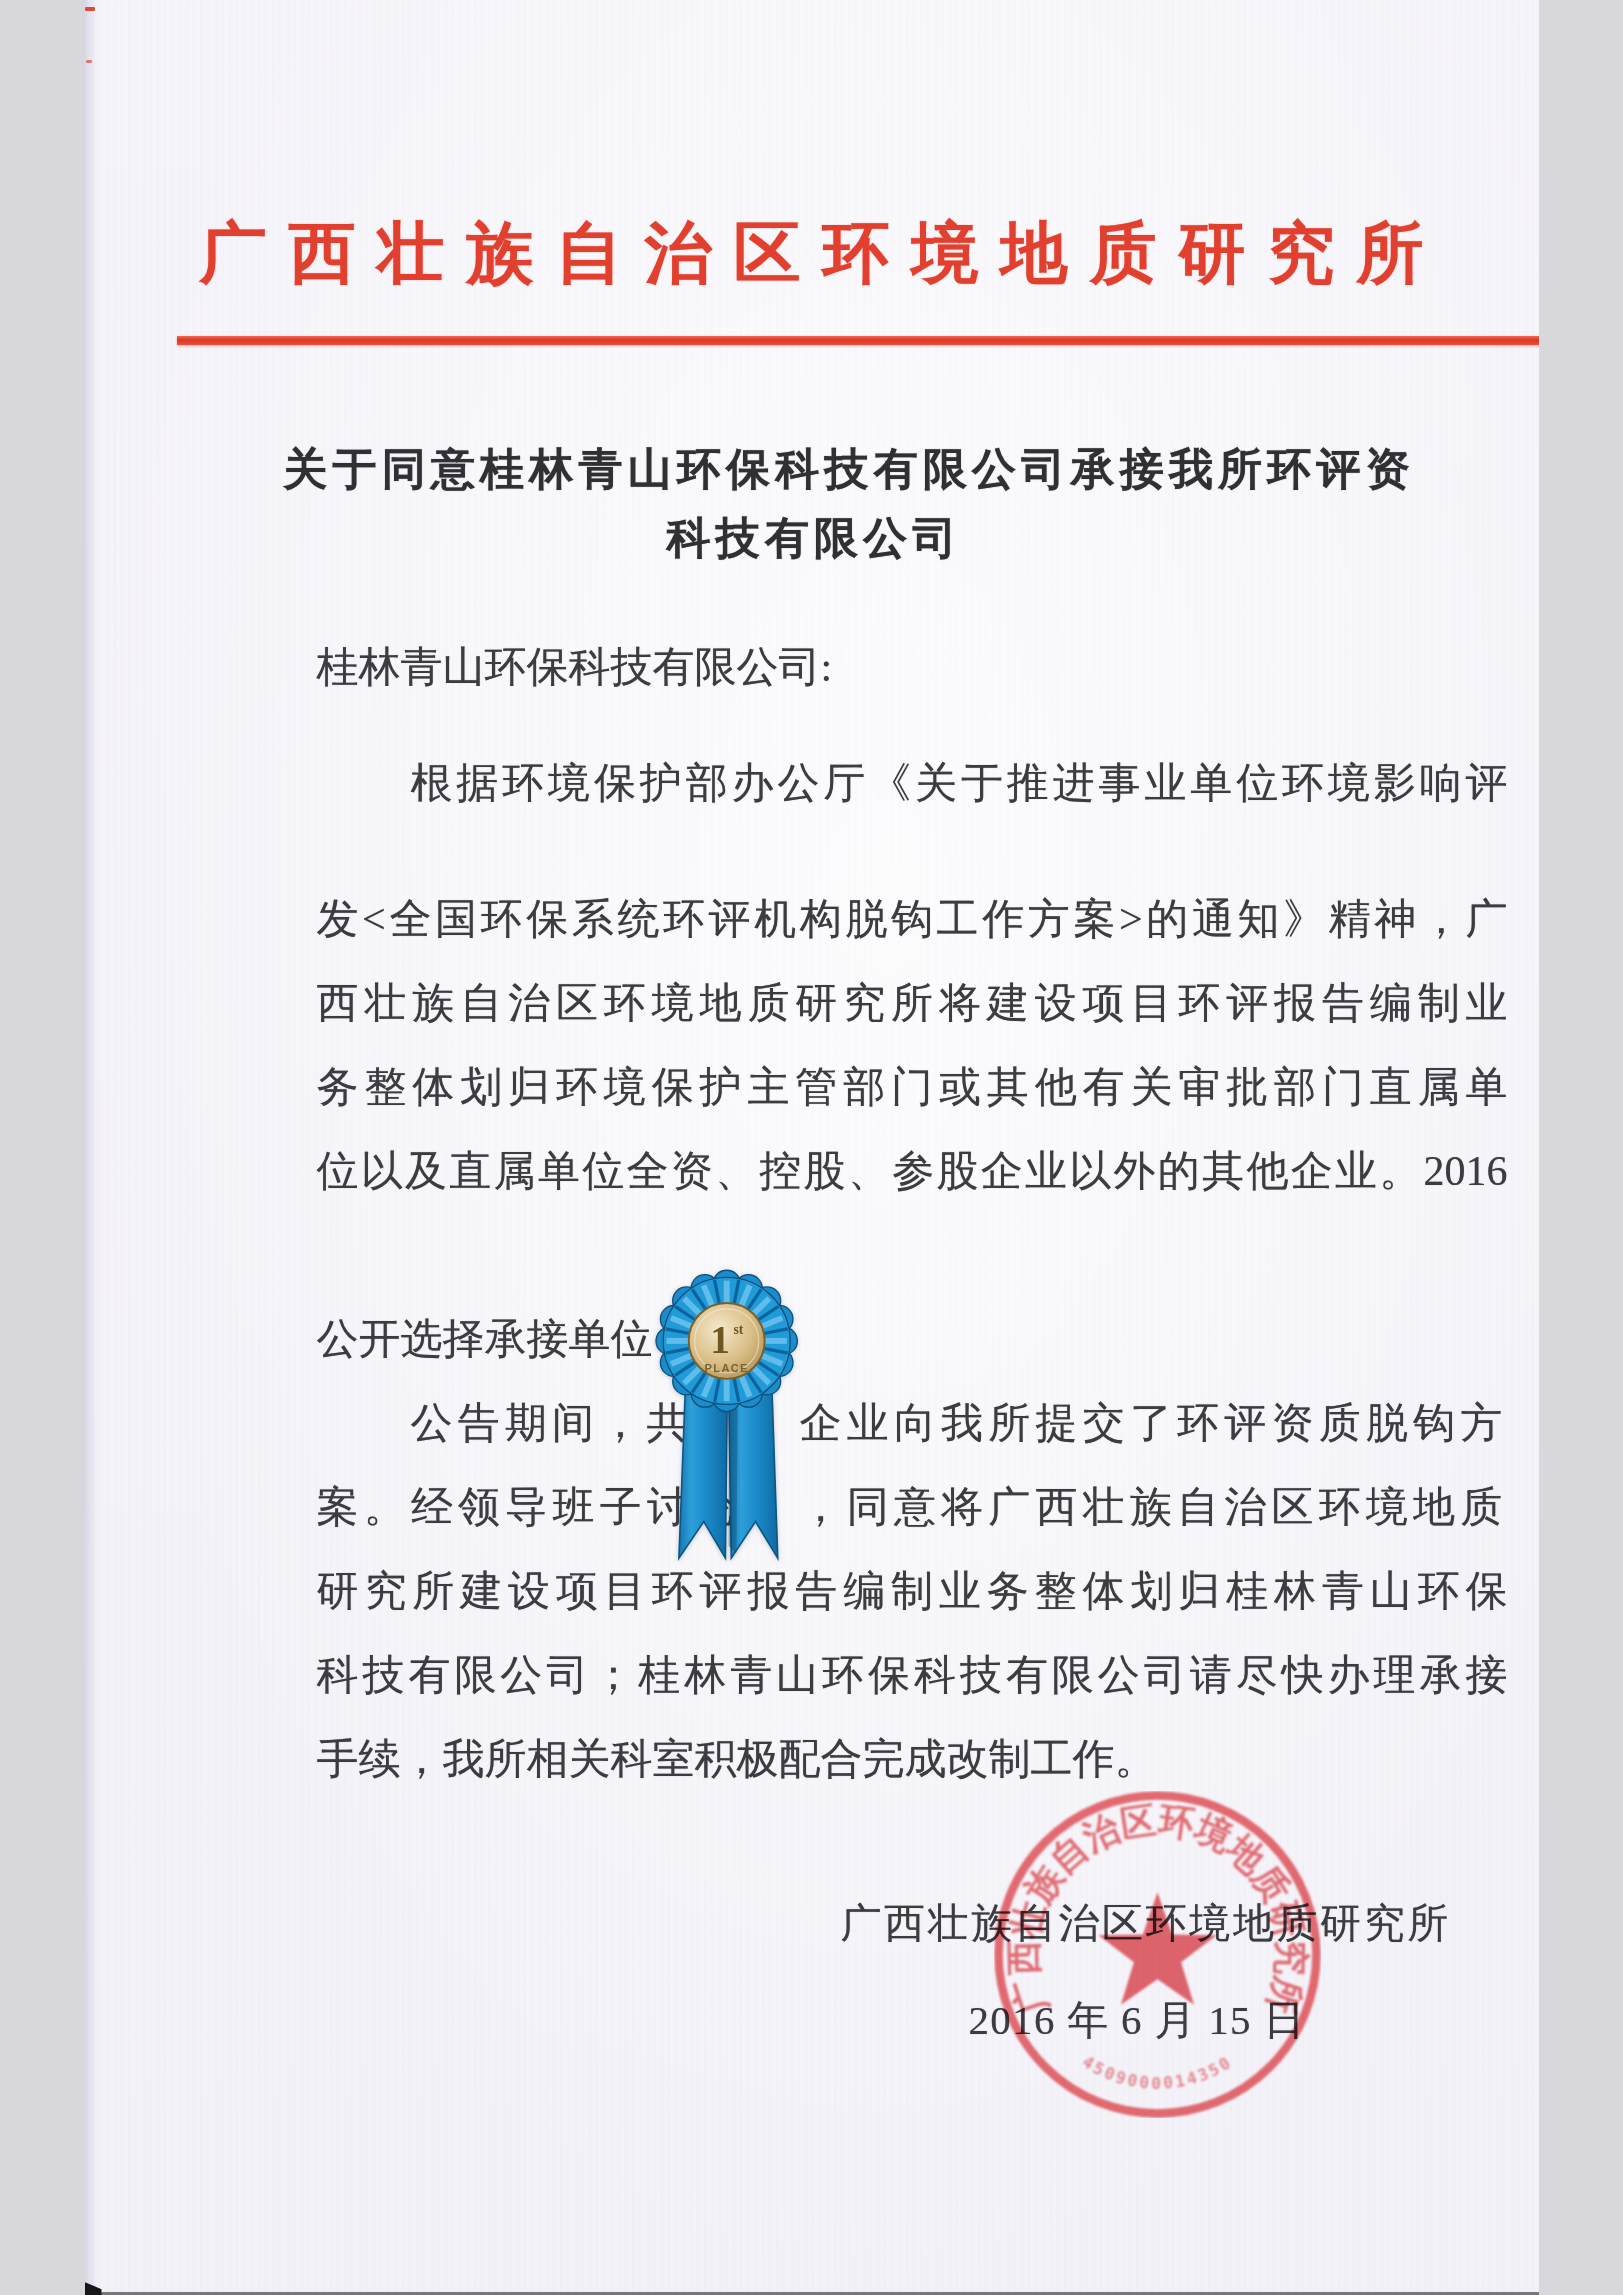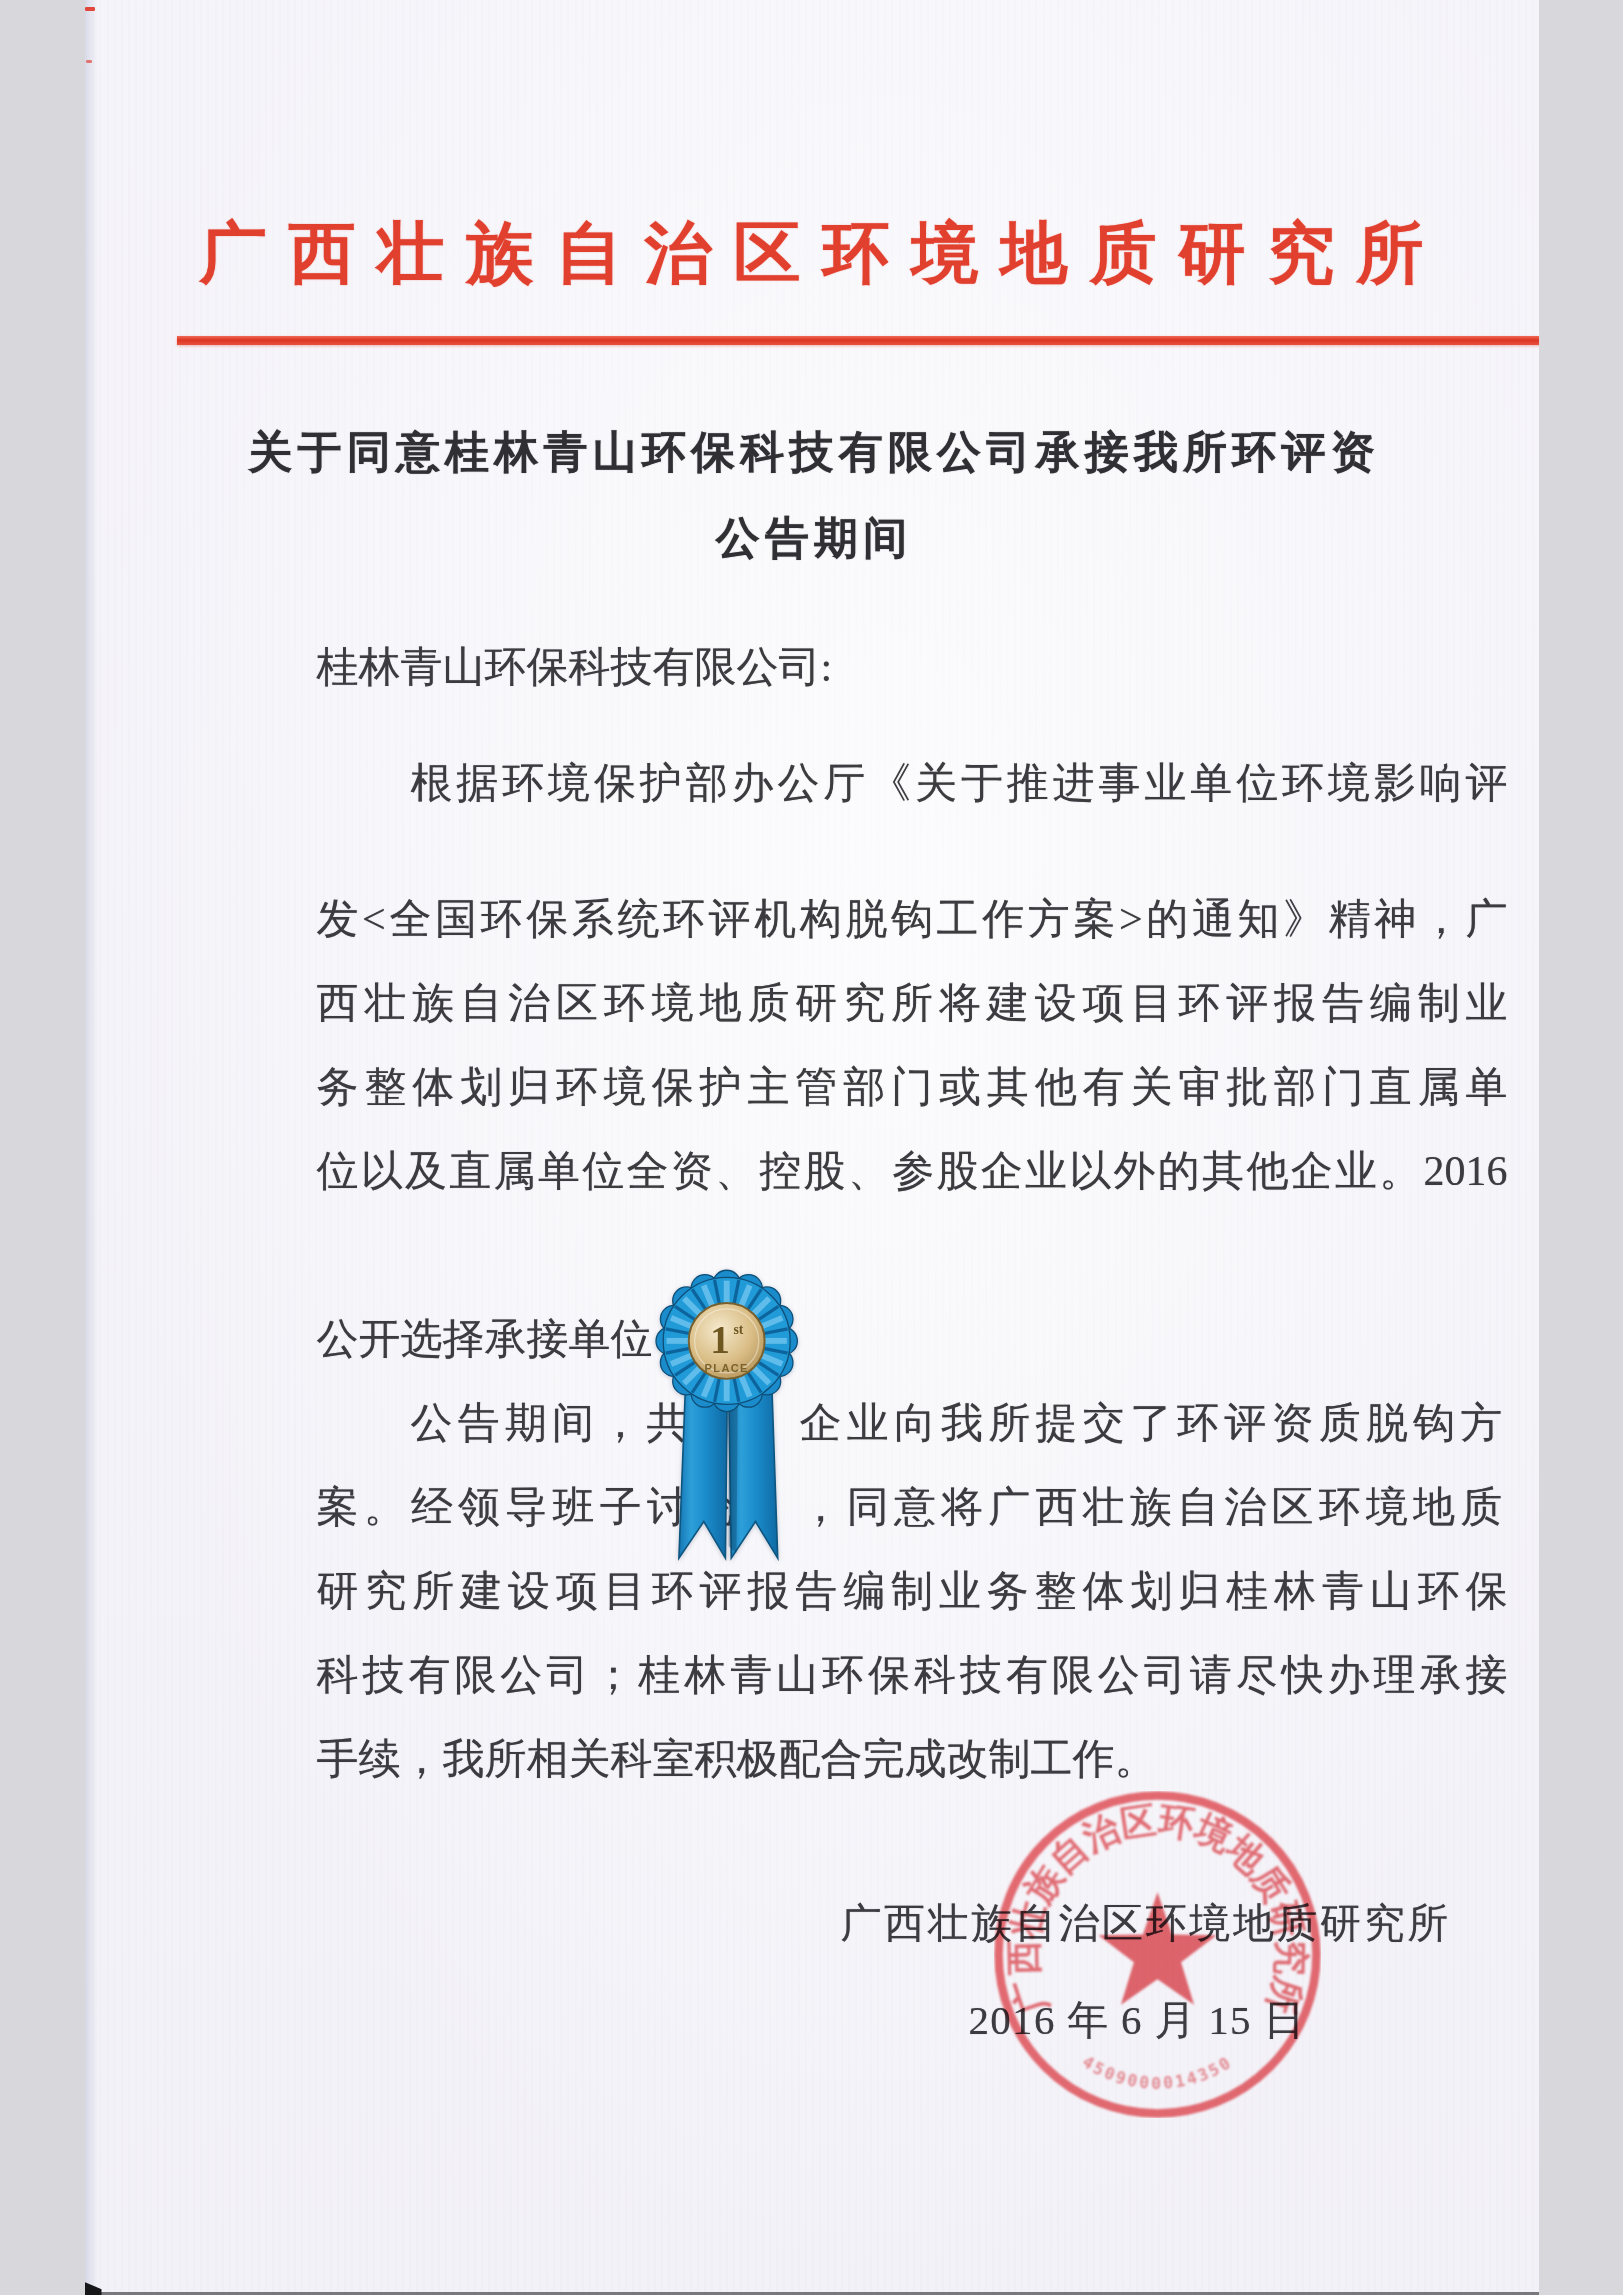--- a/index.html
+++ b/index.html
@@ -41,21 +41,21 @@
   }
 
   
   .doc-title{
     position:absolute;left:0;width:100%;text-align:center;
     font-size:44px;font-weight:700;color:#303034;
     letter-spacing:5.2px;padding-left:5.2px;box-sizing:border-box;
     text-shadow:0 0 1px rgba(45,45,50,.65);
     z-index:10;white-space:nowrap;
   }
-  .doc-title.l1{top:423px;}
+  .doc-title.l1{top:440px;margin-left:35px;}
   .doc-title.l2{top:509px;}
 
   
   .bline{
     position:absolute;left:232px;width:1191px;height:47px;
     font-size:42px;line-height:47px;color:#3b3b40;
     text-shadow:0 0 0.8px rgba(55,55,62,.6);
     z-index:10;white-space:nowrap;
   }
   .bline.just{
@@ -95,21 +95,21 @@
   <div class="edge-left"></div>
   <div class="bottom-line"></div>
   <div class="corner-mark"></div>
   <div class="speck s1"></div>
   <div class="speck s2"></div>
 
   <div class="letterhead">广西壮族自治区环境地质研究所</div>
   <div class="red-rule"></div>
 
   <div class="doc-title l1">关于同意桂林青山环保科技有限公司承接我所环评资</div>
-  <div class="doc-title l2">公告期间</div>
+  <div class="doc-title l2">科技有限公司</div>
 
   <div class="bline" style="top:644px">桂林青山环保科技有限公司:</div>
 
   <div class="bline just indent" style="top:728px">根据环境保护部办公厅《关于推进事业单位环境影响评</div>
   <div class="bline just" style="top:980px">西壮族自治区环境地质研究所将建设项目环评报告编制业</div>
   <div class="bline just" style="top:896px">发&lt;全国环保系统环评机构脱钩工作方案&gt;的通知》精神，广</div>
   <div class="bline just" style="top:1064px">务整体划归环境保护主管部门或其他有关审批部门直属单</div>
   <div class="bline just" style="top:1148px">位以及直属单位全资、控股、参股企业以外的其他企业。2016</div>
   <div class="bline" style="top:1316px">公开选择承接单位</div>
 

